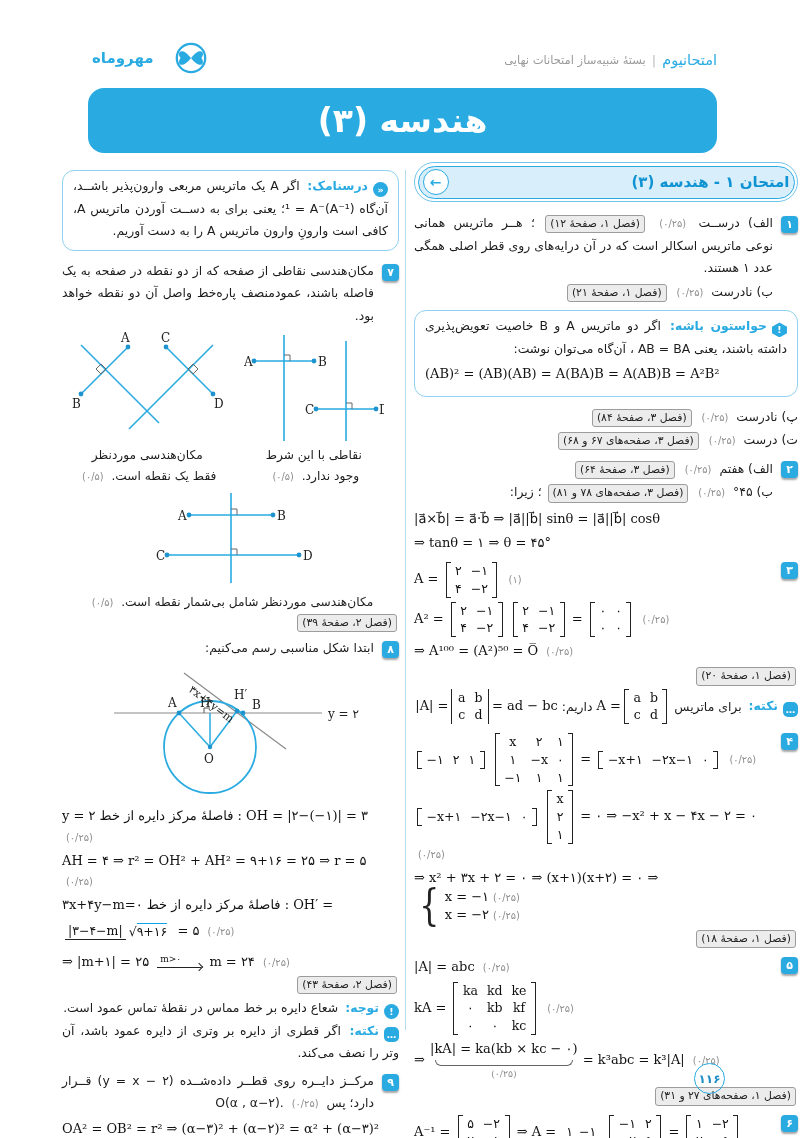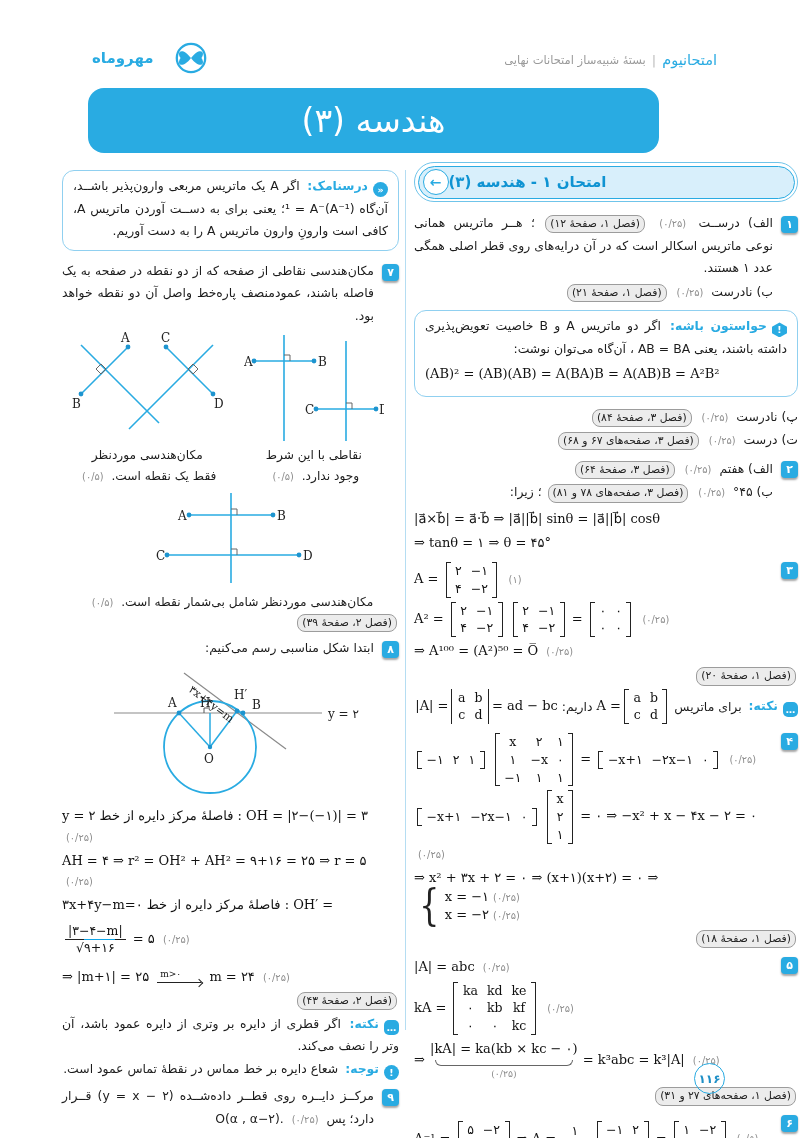--- a/index.html
+++ b/index.html
@@ -6,67 +6,67 @@
   #pg{position:relative;width:805px;height:1138px;background:#fff;overflow:hidden;
       font-family:"DejaVu Sans",sans-serif;font-size:12.4px;color:#1c1c1c}
   
   #brand{position:absolute;top:52px;right:88px;direction:rtl;display:flex;align-items:center;gap:6px}
   .brand-main{color:#29ABE2;font-weight:normal;font-size:14.5px}
   .brand-sep{color:#bcbcbc;font-size:13px}
   .brand-sub{color:#9a9a9a;font-size:11.5px}
   #logo{position:absolute;top:40px;left:92px;display:flex;align-items:center;gap:19px}
   #logo .lg-txt{color:#29ABE2;font-weight:bold;font-size:15px}
   
-  #title{position:absolute;top:88px;left:88px;width:571px;height:65px;background:#29ABE2;border-radius:16px;
-         display:flex;align-items:center;justify-content:center;color:#fff;font-weight:normal;font-size:33px}
+  #title{position:absolute;top:88px;left:88px;width:629px;height:65px;background:#29ABE2;border-radius:16px;
+         display:flex;align-items:center;justify-content:center;color:#fff;font-weight:bold;font-size:33px}
   
   #divline{position:absolute;left:405px;top:170px;width:1.4px;height:860px;background:#b5ddf2}
   #lc{position:absolute;left:62px;top:164px;width:337px}
   #rc{position:absolute;left:414px;top:160px;width:384px}
   
   .fa{direction:rtl;text-align:justify;line-height:1.82}
   .faline{direction:rtl;line-height:1.82;margin:1px 0}
   .m{direction:ltr;text-align:left;font-family:"DejaVu Serif",serif;font-size:13px;color:#111;margin:4px 0;line-height:1.55}
   .m0{direction:ltr;text-align:left;font-family:"DejaVu Serif",serif;font-size:13px;color:#111;line-height:1.4}
   .score{font-family:"DejaVu Sans",sans-serif;font-size:9.8px;color:#8d8d8d;margin:0 4px;white-space:nowrap}
-  .ref{display:inline-block;direction:rtl;background:#ececec;border:1px solid #9c9c9c;border-radius:8px;
+  .ref{display:inline-block;direction:rtl;background:#ececec;border:1px solid #9c9c9c;border-radius:3px;
        font-size:10.8px;line-height:1.5;padding:0 4px;color:#222;margin:0 2px;white-space:nowrap}
   .refline{direction:rtl;text-align:right;margin:1px 0 3px}
   
   .item{display:flex;direction:rtl;gap:8px;margin:5px 0 2px}
   .itxt{flex:1;min-width:0}
   .badge{flex:0 0 auto;width:17px;height:17px;margin-top:4px;background:#29ABE2;border-radius:4px;color:#fff;
          font-weight:bold;font-size:11px;display:inline-flex;align-items:center;justify-content:center;
          box-shadow:0 1.5px 2px rgba(0,0,0,.35)}
   
   .bluebox{border:1.6px solid #90d0f0;border-radius:12px;padding:4px 10px 7px;margin:6px 0 9px}
   .blabel{color:#29ABE2;font-weight:bold;margin-left:3px}
   .bicon{display:inline-flex;width:15px;height:15px;background:#29ABE2;border-radius:5px;color:#fff;font-size:9.5px;
          font-weight:bold;align-items:center;justify-content:center;vertical-align:-3px;margin-left:5px}
   .bicon.round{border-radius:50%}
   .bicon.shield{border-radius:0;clip-path:polygon(50% 0,100% 28%,100% 72%,50% 100%,0 72%,0 28%)}
   
   .xw{border:1.2px solid #6fc4ea;border-radius:24px;padding:2.5px;margin:2px 0 10px}
   .xh{display:flex;direction:rtl;align-items:center;border:1.6px solid #29ABE2;background:#d8effb;border-radius:20px;
       height:31px;padding:0 4px}
-  .xt{flex:1;text-align:left;color:#0f93d2;font-weight:bold;font-size:15px}
+  .xt{flex:1;text-align:right;color:#0f93d2;font-weight:bold;font-size:15px}
   .xa{flex:0 0 auto;width:24px;height:24px;border:1.6px solid #29ABE2;background:#fff;border-radius:50%;color:#29ABE2;
       display:flex;align-items:center;justify-content:center;font-size:14px;font-weight:bold}
   
   .br{display:inline-flex;align-items:center;vertical-align:middle;margin:0 3px}
   .br::before,.br::after{content:"";align-self:stretch;width:4px;border:1.1px solid #222}
   .br::before{border-right:0}
   .br::after{border-left:0}
   .det::before{border:0;border-left:1.1px solid #222;width:1px}
   .det::after{border:0;border-right:1.1px solid #222;width:1px}
   .mx{display:inline-table}
   .mx>span{display:table-row}
   .mx b{display:table-cell;font-weight:normal;padding:0 4.5px;text-align:center;font-size:12.5px;line-height:1.42}
   
-  .fr{display:inline-flex;flex-direction:column;align-items:center;vertical-align:middle;margin:8px 3px;line-height:1.25;font-size:12.5px}
+  .fr{display:inline-flex;align-items:center;vertical-align:middle;margin:8px 3px;line-height:1.25;font-size:12.5px}
   .fr .t{border-bottom:1px solid #222;padding:0 3px}
   .fr .b{padding:0 3px}
   .ov{border-top:1px solid #0ea5e9}
   
   .arl{display:inline-flex;flex-direction:column;align-items:flex-start;vertical-align:middle;margin:1px 4px;line-height:1;min-width:44px}
   .arl .lb{font-size:9px;padding:0 3px;color:#111;display:inline-flex;align-items:center}
   .arl .ln{position:relative;align-self:stretch;height:1px;background:#222;margin-top:3px;margin-bottom:2px}
   .arl .ln::after{content:"";position:absolute;right:-1px;top:-2.6px;width:5px;height:5px;
                   border-top:1.2px solid #222;border-right:1.2px solid #222;transform:rotate(45deg)}
   
@@ -624,26 +624,26 @@
       <span class="arl">
           <span class="lb">m&gt;۰</span>
           <span class="ln"></span>
         </span>
       <span>m = ۲۴</span>
       <span class="score">(۰/۲۵)</span>
     </div>
     <div class="refline"><span class="ref">(فصل ۲، صفحهٔ ۴۳)</span></div>
 
     <div class="fa">
+      <span class="bicon round">!</span><span class="blabel">توجه:</span>
+      <span>شعاع دایره بر خط مماس در نقطهٔ تماس عمود است.</span>
+    </div>
+    <div class="fa">
       <span class="bicon">…</span><span class="blabel">نکته:</span>
       <span>اگر قطری از دایره بر وتری از دایره عمود باشد، آن وتر را نصف می‌کند.</span>
-    </div>
-    <div class="fa">
-      <span class="bicon round">!</span><span class="blabel">توجه:</span>
-      <span>شعاع دایره بر خط مماس در نقطهٔ تماس عمود است.</span>
     </div>
 
     <div class="item">
       <span class="badge">۹</span>
       <div class="itxt fa">
         <span>مرکــز دایــره روی قطــر داده‌شــده (y = x − ۲) قــرار دارد؛ پس O(α , α−۲).</span>
         <span class="score">(۰/۲۵)</span>
       </div>
     </div>
     <div class="m">

